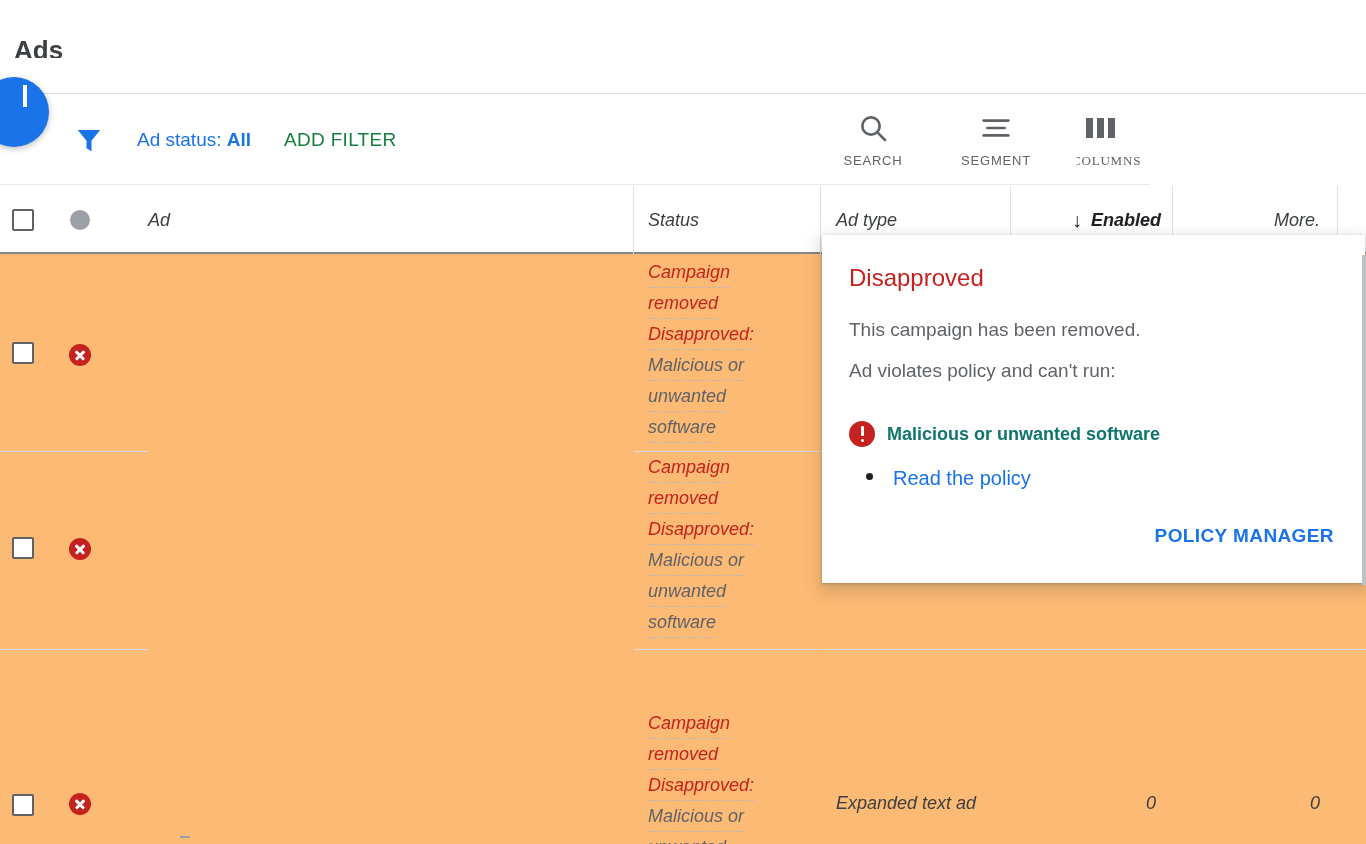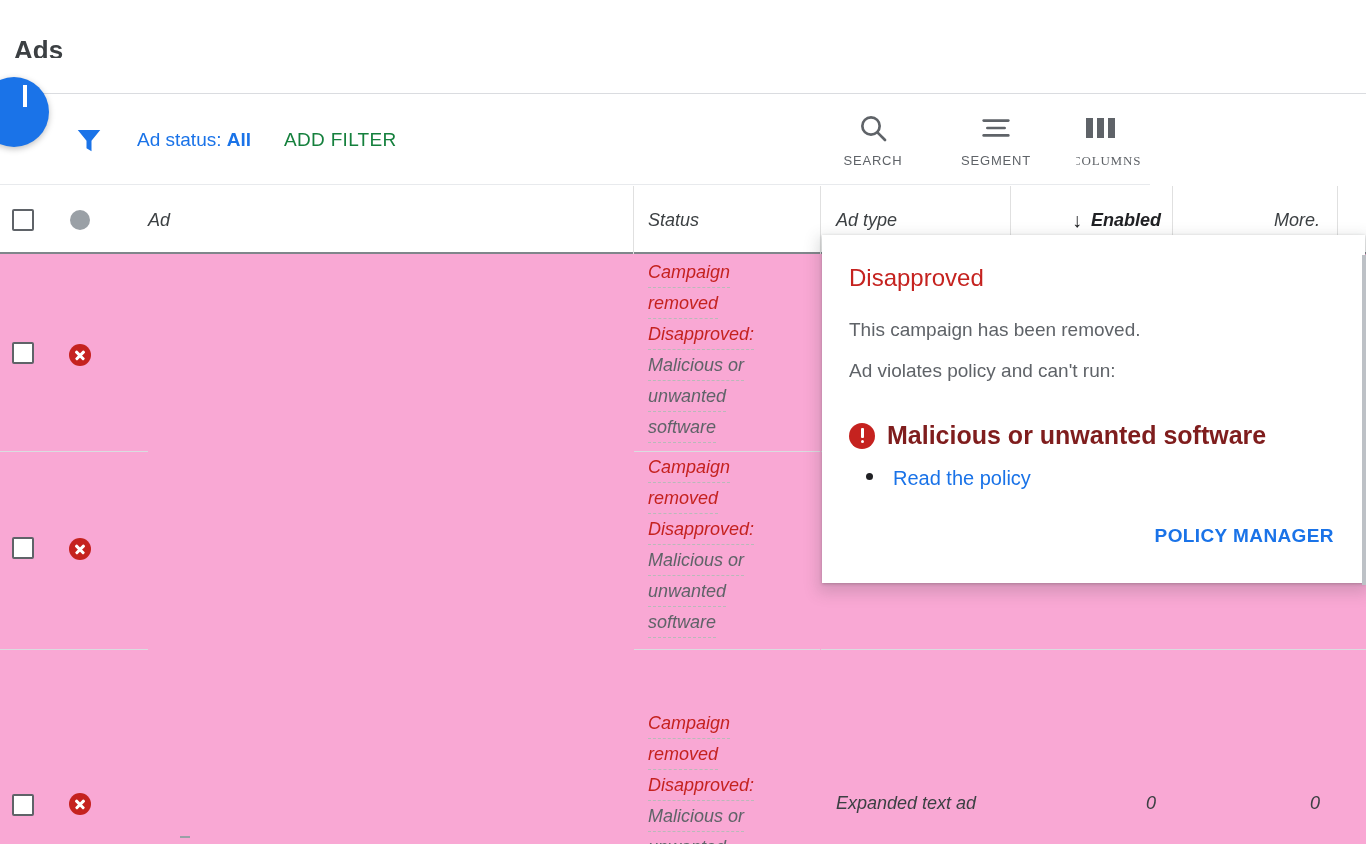--- a/index.html
+++ b/index.html
@@ -94,21 +94,21 @@
   .th.sortcol { font-weight: 700; color: #202124; }
   .vline { position: absolute; top: 0; width: 1px; height: 68px; background: #e0e0e0; }
 
   .chk {
     width: 22px; height: 22px; border: 2px solid #5f6368; border-radius: 2px; background: #fff;
     display: block; cursor: pointer;
   }
   .dot-grey { width: 20px; height: 20px; border-radius: 50%; background: #9aa0a6; }
 
   .rows { position: relative; }
-  .row { position: relative; background: #f9a8d4; }
+  .row { position: relative; background: #fdba74; }
   .cell { position: absolute; font-size: 18px; color: #3c4043; }
   .cellline { position: absolute; width: 1px; background: #e8eaed; }
   .rowline { position: absolute; height: 1px; background: #dadce0; }
 
   .st-red { color: #c5221f; }
   .st-grey { color: #5f6368; }
   .st-line { display: block; border-bottom: 1px dashed #b9b9b9; width: fit-content; line-height: 30px; }
   .status-cell { line-height: 30px; font-size: 18px; }
 
   .err-icon { width: 22px; height: 22px; border-radius: 50%; background: #c5221f; position: relative; display:block;}
@@ -124,21 +124,21 @@
     background: #fff; z-index: 20;
     box-shadow: 0 1px 3px rgba(60,64,67,.3), 0 6px 14px 4px rgba(60,64,67,.18);
   }
   .tip-title { position: absolute; left: 27px; top: 29px; font-size: 24px; color: #c5221f; }
   .tip-p1 { position: absolute; left: 27px; top: 84px; font-size: 19px; color: #5f6368; }
   .tip-p2 { position: absolute; left: 27px; top: 125px; font-size: 19px; color: #5f6368; }
   .tip-violation { position: absolute; left: 27px; top: 186px; display: flex; align-items: center; gap: 12px; }
   .warn-icon { width: 26px; height: 26px; border-radius: 50%; background: #c5221f; position: relative; flex: none; }
   .warn-icon:before { content:""; position:absolute; left: 11.5px; top: 5px; width: 3px; height: 10px; background:#fff; border-radius:1px;}
   .warn-icon:after  { content:""; position:absolute; left: 11.5px; top: 17.5px; width: 3px; height: 3px; background:#fff; border-radius:50%;}
-  .tip-violation-text { font-size: 25px; color: #7f1d1d; font-weight: 700; }
+  .tip-violation-text { font-size: 18px; color: #0f766e; font-weight: 700; }
   .tip-bullet { position: absolute; left: 44px; top: 232px; display: flex; align-items: baseline; gap: 20px; }
   .bdot { width: 7px; height: 7px; border-radius: 50%; background: #202124; position: relative; top: -5px; flex:none;}
   .tip-link { font-size: 20px; color: #1a73e8; cursor: pointer; }
   .tip-action { position: absolute; right: 31px; top: 290px; font-size: 19px; color: #1a73e8; font-weight: 600; letter-spacing: .4px; cursor: pointer; }
 
   .scrollbar-nub { position: absolute; right: 0; top: 255px; width: 4px; height: 330px; background: #bdc1c6; z-index: 22; }
   .tiny-dash { position: absolute; left: 180px; top: 836px; width: 10px; height: 2px; background: #9aa0a6; z-index: 5; }
 </style>
 </head>
 <body>

